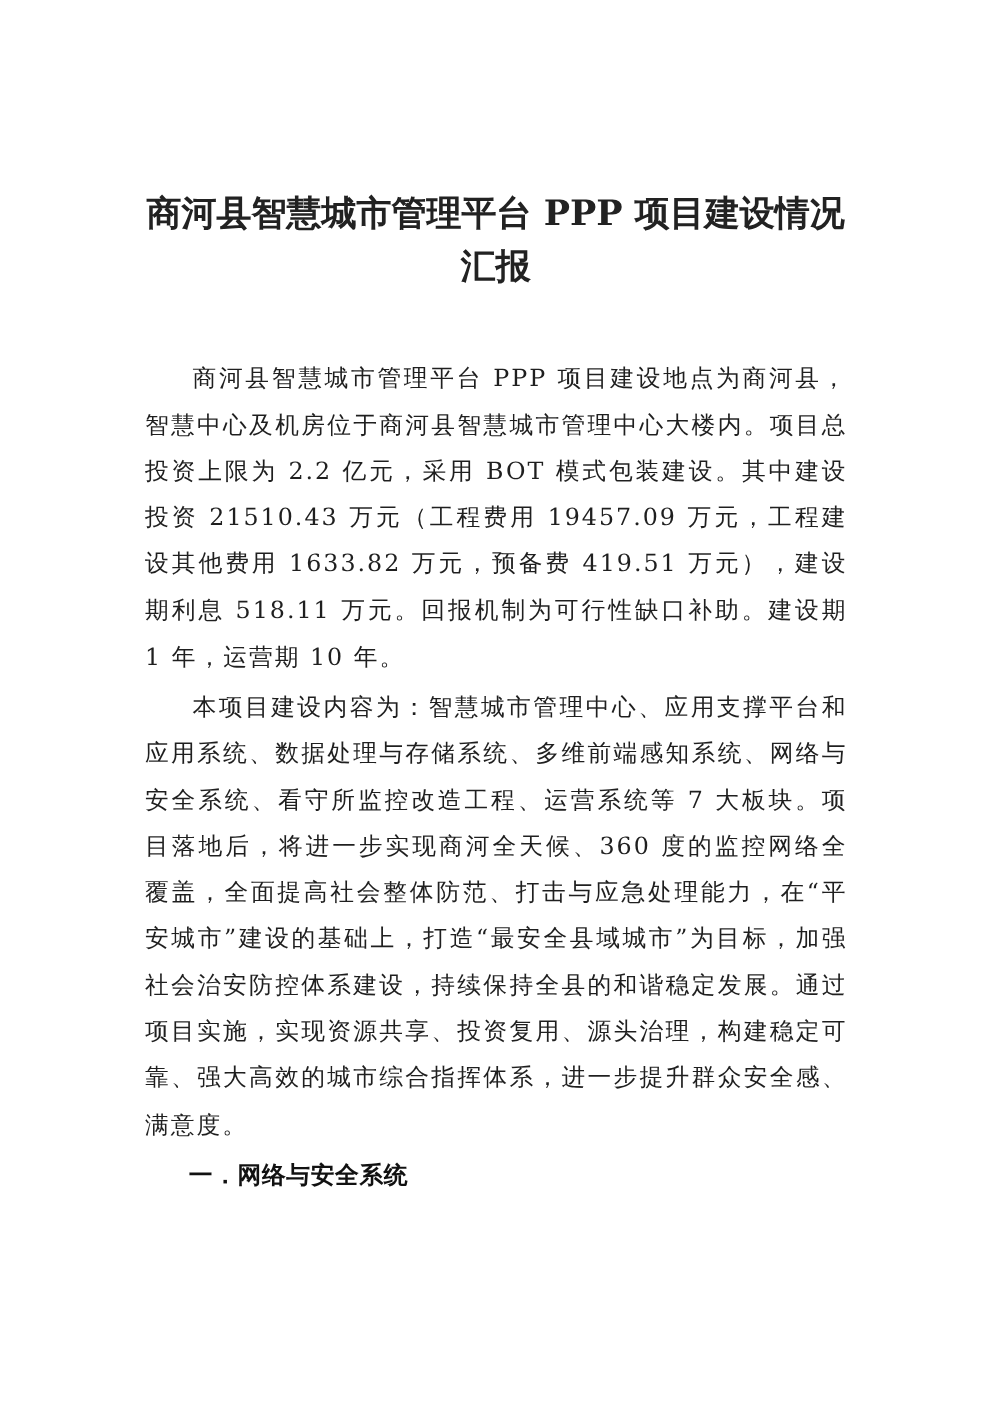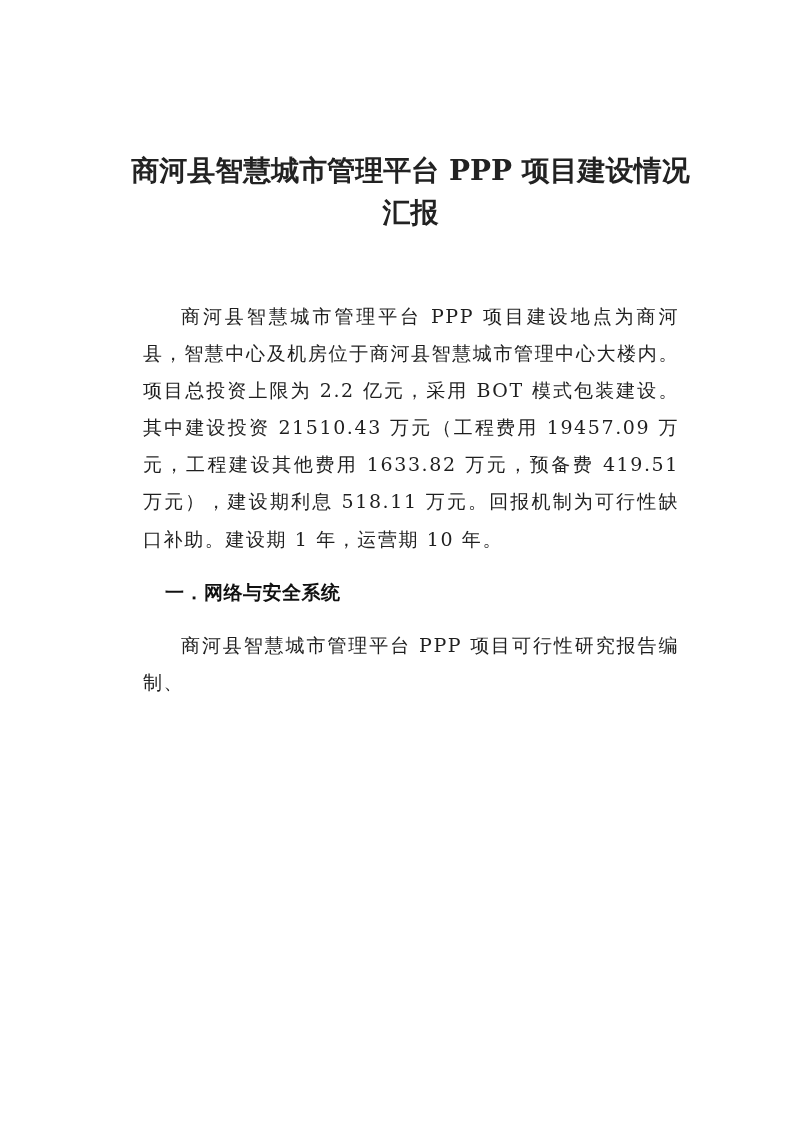--- a/index.html
+++ b/index.html
@@ -9,21 +9,21 @@
     }
     body {
       width: 793px;
       height: 1122px;
       position: relative;
       overflow: hidden;
       color: #1a1a1a;
     }
     .page {
       position: absolute;
-      left: 14px; top: 0;
+      left: 0; top: 0;
       width: 652px;
       height: 1122px;
       background: #ffffff;
     }
     .doc-title {
       position: absolute;
       left: 113px;
       width: 567px;
       top: 150px;
       margin: 0;
@@ -39,21 +39,21 @@
       position: absolute;
       left: 113px;
       width: 568px;
       top: 282px;
       font-family: "DejaVu Serif", "Liberation Serif", serif;
       font-size: 19px;
       line-height: 37.1px;
       color: #1f1f1f;
     }
     .para {
-      margin: 16px;
+      margin: 3px;
       text-indent: 2em;
       text-align: justify;
       text-align-last: left;
       letter-spacing: 1.6px;
     }
     .section-heading {
       margin: 0;
       padding-left: 2em;
       font-family: "DejaVu Sans", "Liberation Sans", sans-serif;
       font-weight: bold;
@@ -68,17 +68,17 @@
 
 <div class="page">
 
   <h1 class="doc-title">
     <span>商河县智慧城市管理平台 PPP 项目建设情况</span><br>
     <span>汇报</span>
   </h1>
 
   <div class="body-text">
     <p class="para">商河县智慧城市管理平台 PPP 项目建设地点为商河县，智慧中心及机房位于商河县智慧城市管理中心大楼内。项目总投资上限为 2.2 亿元，采用 BOT 模式包装建设。其中建设投资 21510.43 万元（工程费用 19457.09 万元，工程建设其他费用 1633.82 万元，预备费 419.51 万元），建设期利息 518.11 万元。回报机制为可行性缺口补助。建设期 1 年，运营期 10 年。</p>
+    <p class="para">本项目建设内容为：智慧城市管理中心、应用支撑平台和应用系统、数据处理与存储系统、多维前端感知系统、网络与安全系统、看守所监控改造工程、运营系统等 7 大板块。项目落地后，将进一步实现商河全天候、360 度的监控网络全覆盖，全面提高社会整体防范、打击与应急处理能力，在“平安城市”建设的基础上，打造“最安全县域城市”为目标，加强社会治安防控体系建设，持续保持全县的和谐稳定发展。通过项目实施，实现资源共享、投资复用、源头治理，构建稳定可靠、强大高效的城市综合指挥体系，进一步提升群众安全感、满意度。</p>
     <h2 class="section-heading">一．网络与安全系统</h2>
-    <p class="para">商河县智慧城市管理平台 PPP 项目可行性研究报告编制、</p>
   </div>
 
 </div>
 
 </body></html>

